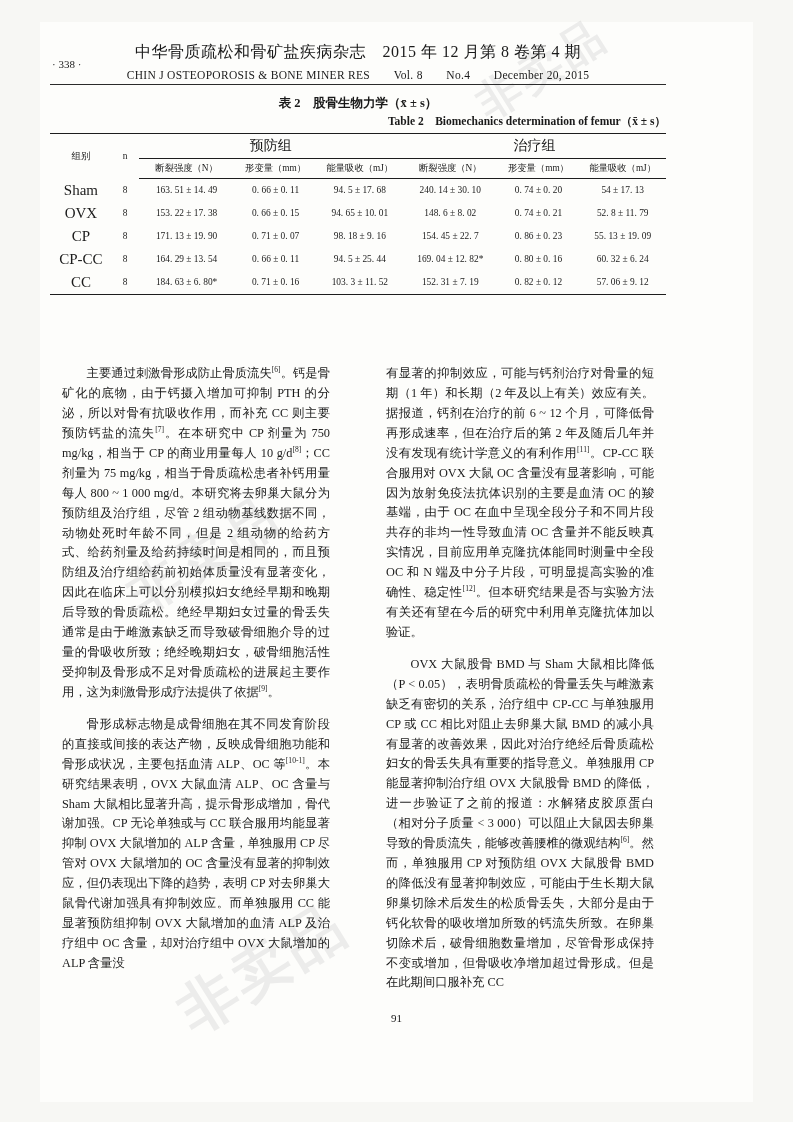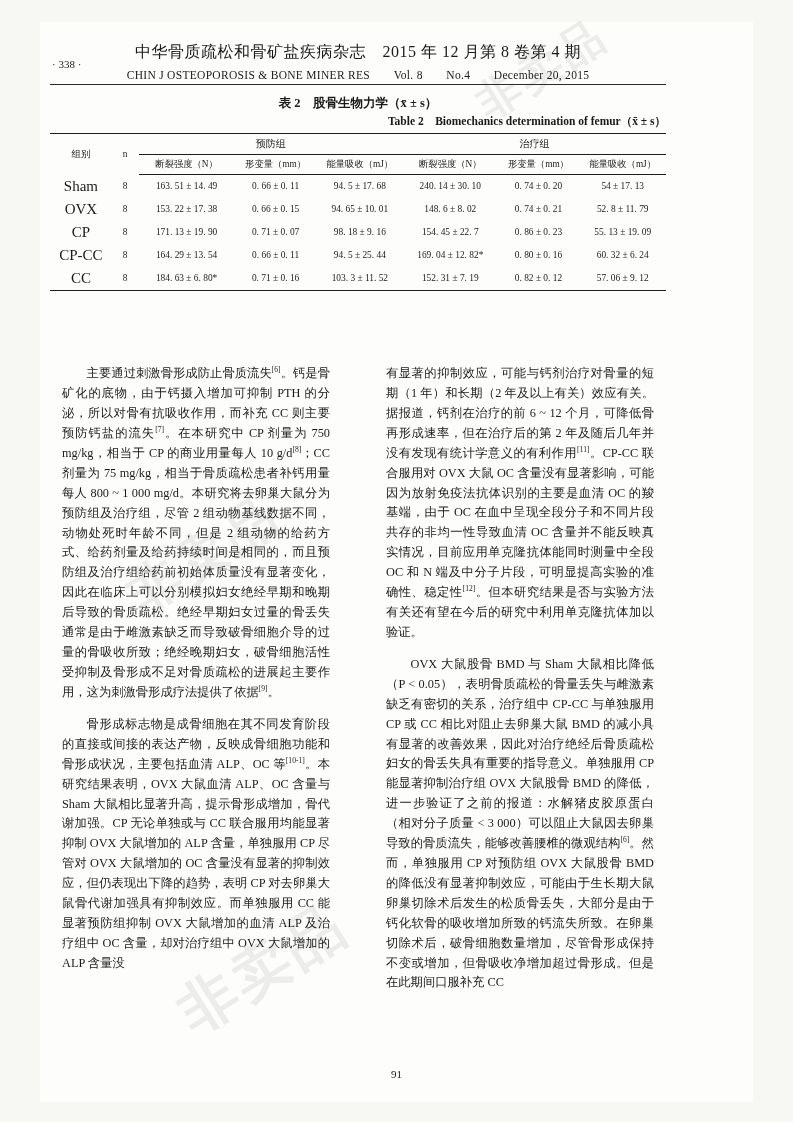--- a/index.html
+++ b/index.html
@@ -62,21 +62,21 @@
     font-size:9.4px;
   }
   table.bio th,table.bio td{
     padding:3px 2px;text-align:center;vertical-align:middle;
     font-weight:normal;
   }
   .rule-top td,.rule-top th{border-top:1.6px solid #1d1d1d;}
   .rule-bot td,.rule-bot th{border-bottom:1.6px solid #1d1d1d;}
   .rule-thin td,.rule-thin th{border-bottom:.8px solid #1d1d1d;margin-top:7px;}
   .grpline{border-bottom:.8px solid #1d1d1d;}
-  .colgrp{font-size:10px;}
+  .colgrp{font-size:14px;}
   .colhead{font-size:9.3px;}
   td.lbl{text-align:left;padding-left:6px;font-size:15px;}
   .note{
     font-size:9.2px;line-height:1.5;margin-top:5px;
     text-align:justify;
   }
   
   .cols{
     position:absolute;left:50px;top:352px;width:616px;height:700px;
   }
@@ -86,21 +86,21 @@
     text-align:justify;
     font-family:"Liberation Serif", serif;
   }
   .col.left{left:0;}
   .col.right{left:324px;}
   .col p{margin:12px;text-indent:0;}
   .col p.ind{text-indent:2em;}
   sup{font-size:7.6px;vertical-align:super;}
   
   .footer-num{
-    position:absolute;left:0;top:1068px;width:793px;
+    position:absolute;left:0;top:1012px;width:793px;
     text-align:center;font-size:11px;
   }
   
   .wm{
     position:absolute;
     font-family:"Liberation Serif", serif;
     color:rgba(120,125,135,0.13);
     font-weight:bold;
     transform:rotate(-32deg);
     white-space:nowrap;

